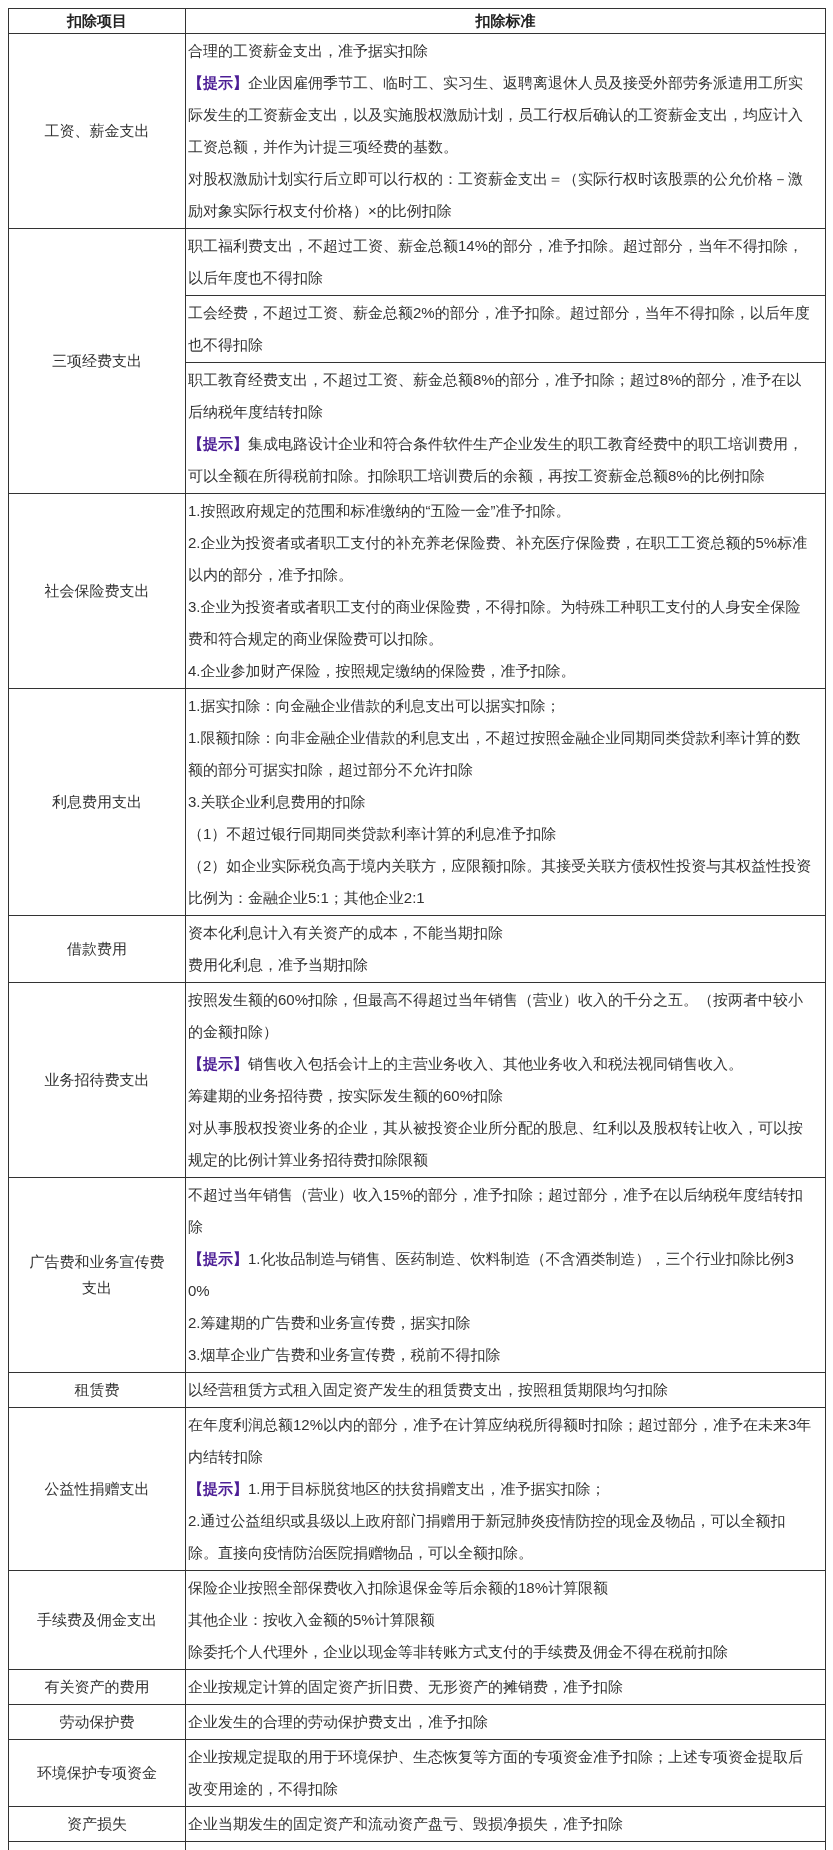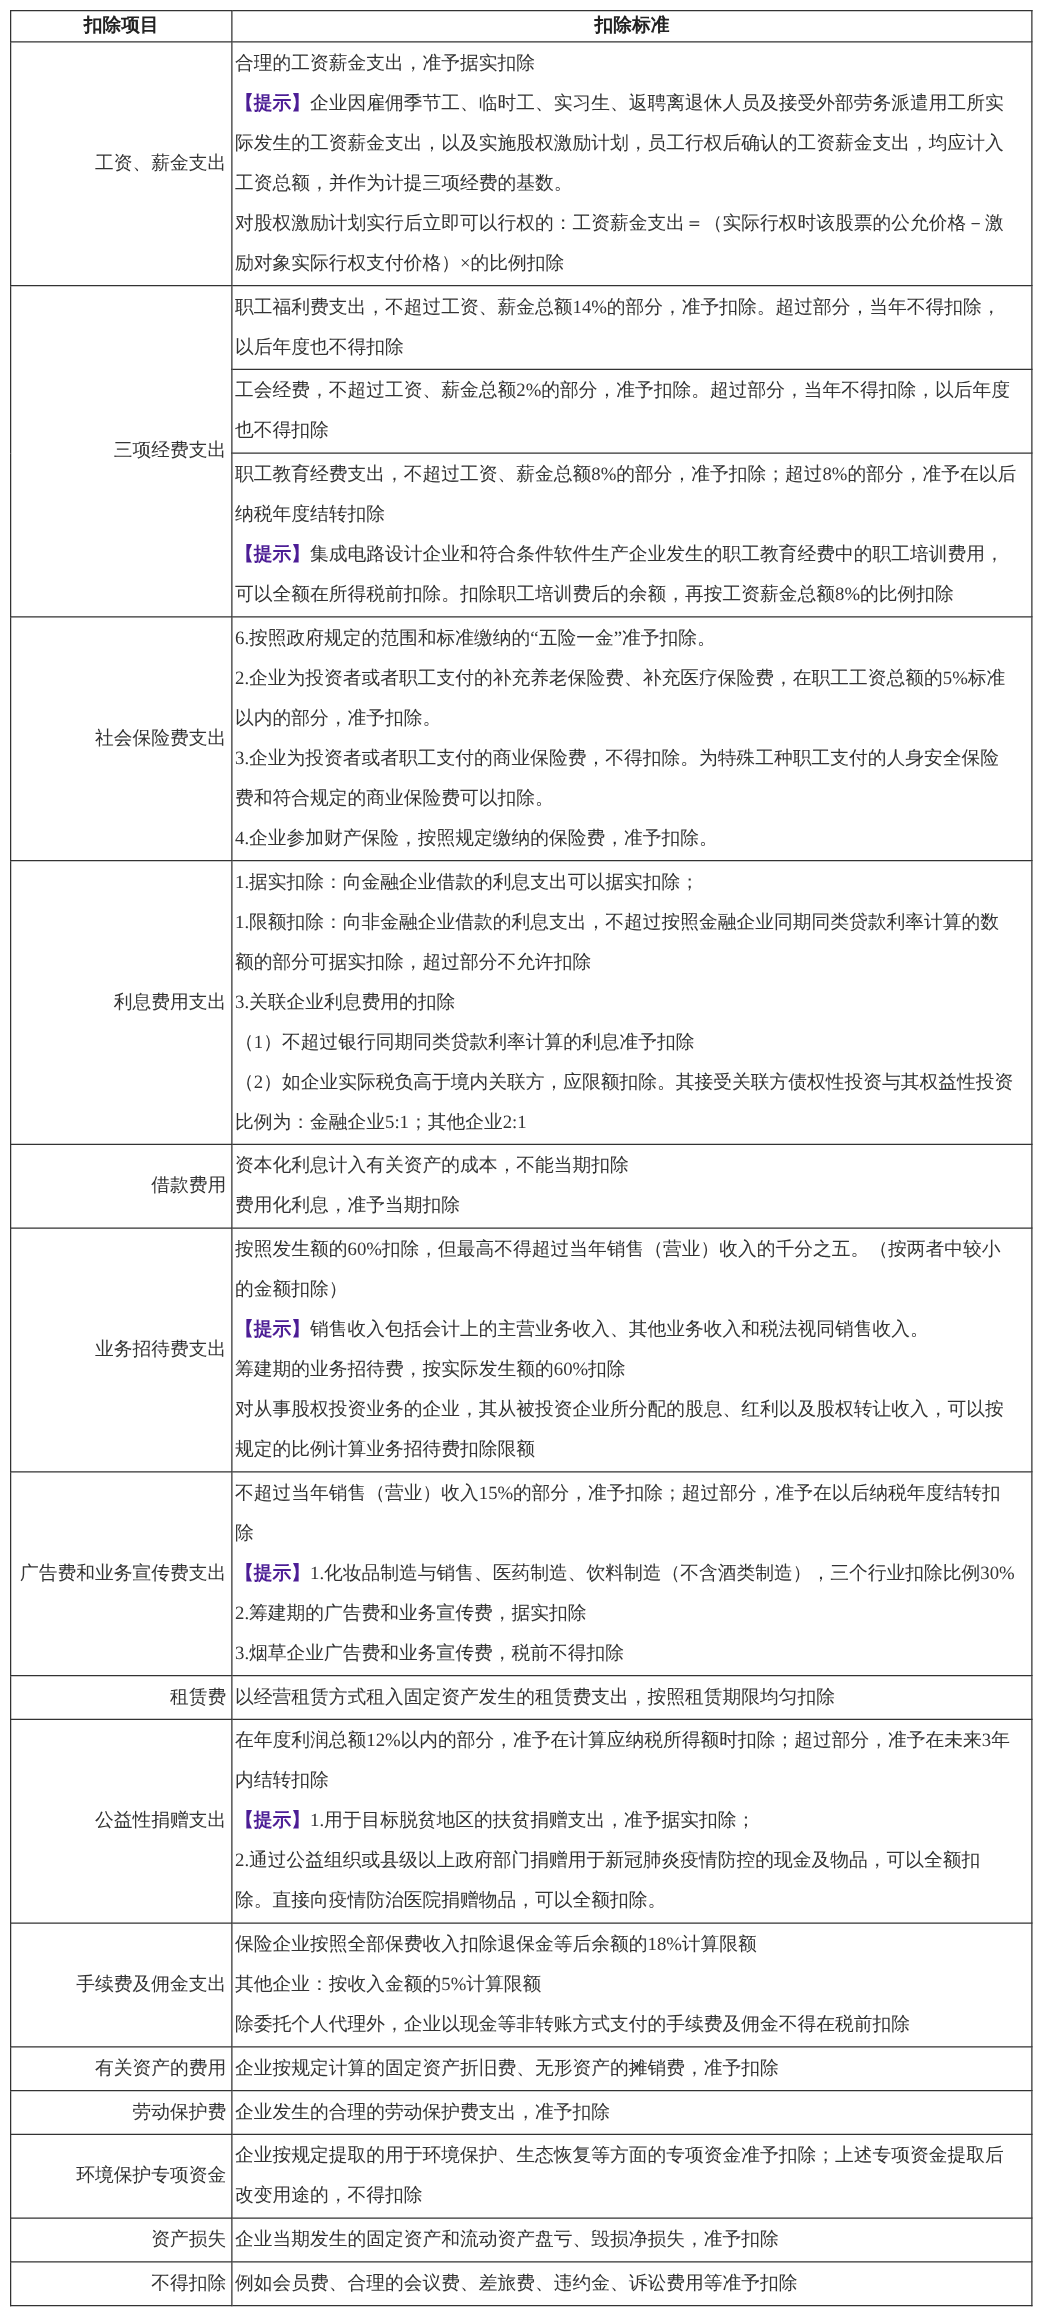--- a/index.html
+++ b/index.html
@@ -18,36 +18,35 @@
     border-collapse: collapse;
     width: 817px;
     table-layout: fixed;
   }
   table.deduction th,
   table.deduction td {
     border: 1px solid #333333;
     font-size: 15px;
     color: #333333;
     word-break: break-all;
-    font-family: Liberation Serif, serif;
   }
   table.deduction th {
     font-weight: bold;
     color: #222222;
     text-align: center;
     height: 24px;
     line-height: 24px;
     padding: 0;
   }
   td.item-cell {
     width: 175px;
-    text-align: right;
+    text-align: center;
     vertical-align: middle;
     line-height: 26px;
-    padding: 1px 4px;
+    padding: 1px 20px;
   }
   td.std-cell {
     width: 636px;
     vertical-align: middle;
     padding: 1px 12px 1px 2px;
   }
   td.std-cell p {
     margin: 0;
     line-height: 32px;
   }
@@ -94,21 +93,21 @@
         </tr>
         <tr>
           <td class="std-cell">
             <p>职工教育经费支出，不超过工资、薪金总额8%的部分，准予扣除；超过8%的部分，准予在以后纳税年度结转扣除</p>
             <p><strong>【提示】</strong>集成电路设计企业和符合条件软件生产企业发生的职工教育经费中的职工培训费用，可以全额在所得税前扣除。扣除职工培训费后的余额，再按工资薪金总额8%的比例扣除</p>
           </td>
         </tr>
         <tr>
           <td class="item-cell" rowspan="1">社会保险费支出</td>
           <td class="std-cell">
-            <p>6.按照政府规定的范围和标准缴纳的“五险一金”准予扣除。</p>
+            <p>1.按照政府规定的范围和标准缴纳的“五险一金”准予扣除。</p>
             <p>2.企业为投资者或者职工支付的补充养老保险费、补充医疗保险费，在职工工资总额的5%标准以内的部分，准予扣除。</p>
             <p>3.企业为投资者或者职工支付的商业保险费，不得扣除。为特殊工种职工支付的人身安全保险费和符合规定的商业保险费可以扣除。</p>
             <p>4.企业参加财产保险，按照规定缴纳的保险费，准予扣除。</p>
           </td>
         </tr>
         <tr>
           <td class="item-cell" rowspan="1">利息费用支出</td>
           <td class="std-cell">
             <p>1.据实扣除：向金融企业借款的利息支出可以据实扣除；</p>
             <p>1.限额扣除：向非金融企业借款的利息支出，不超过按照金融企业同期同类贷款利率计算的数额的部分可据实扣除，超过部分不允许扣除</p>

